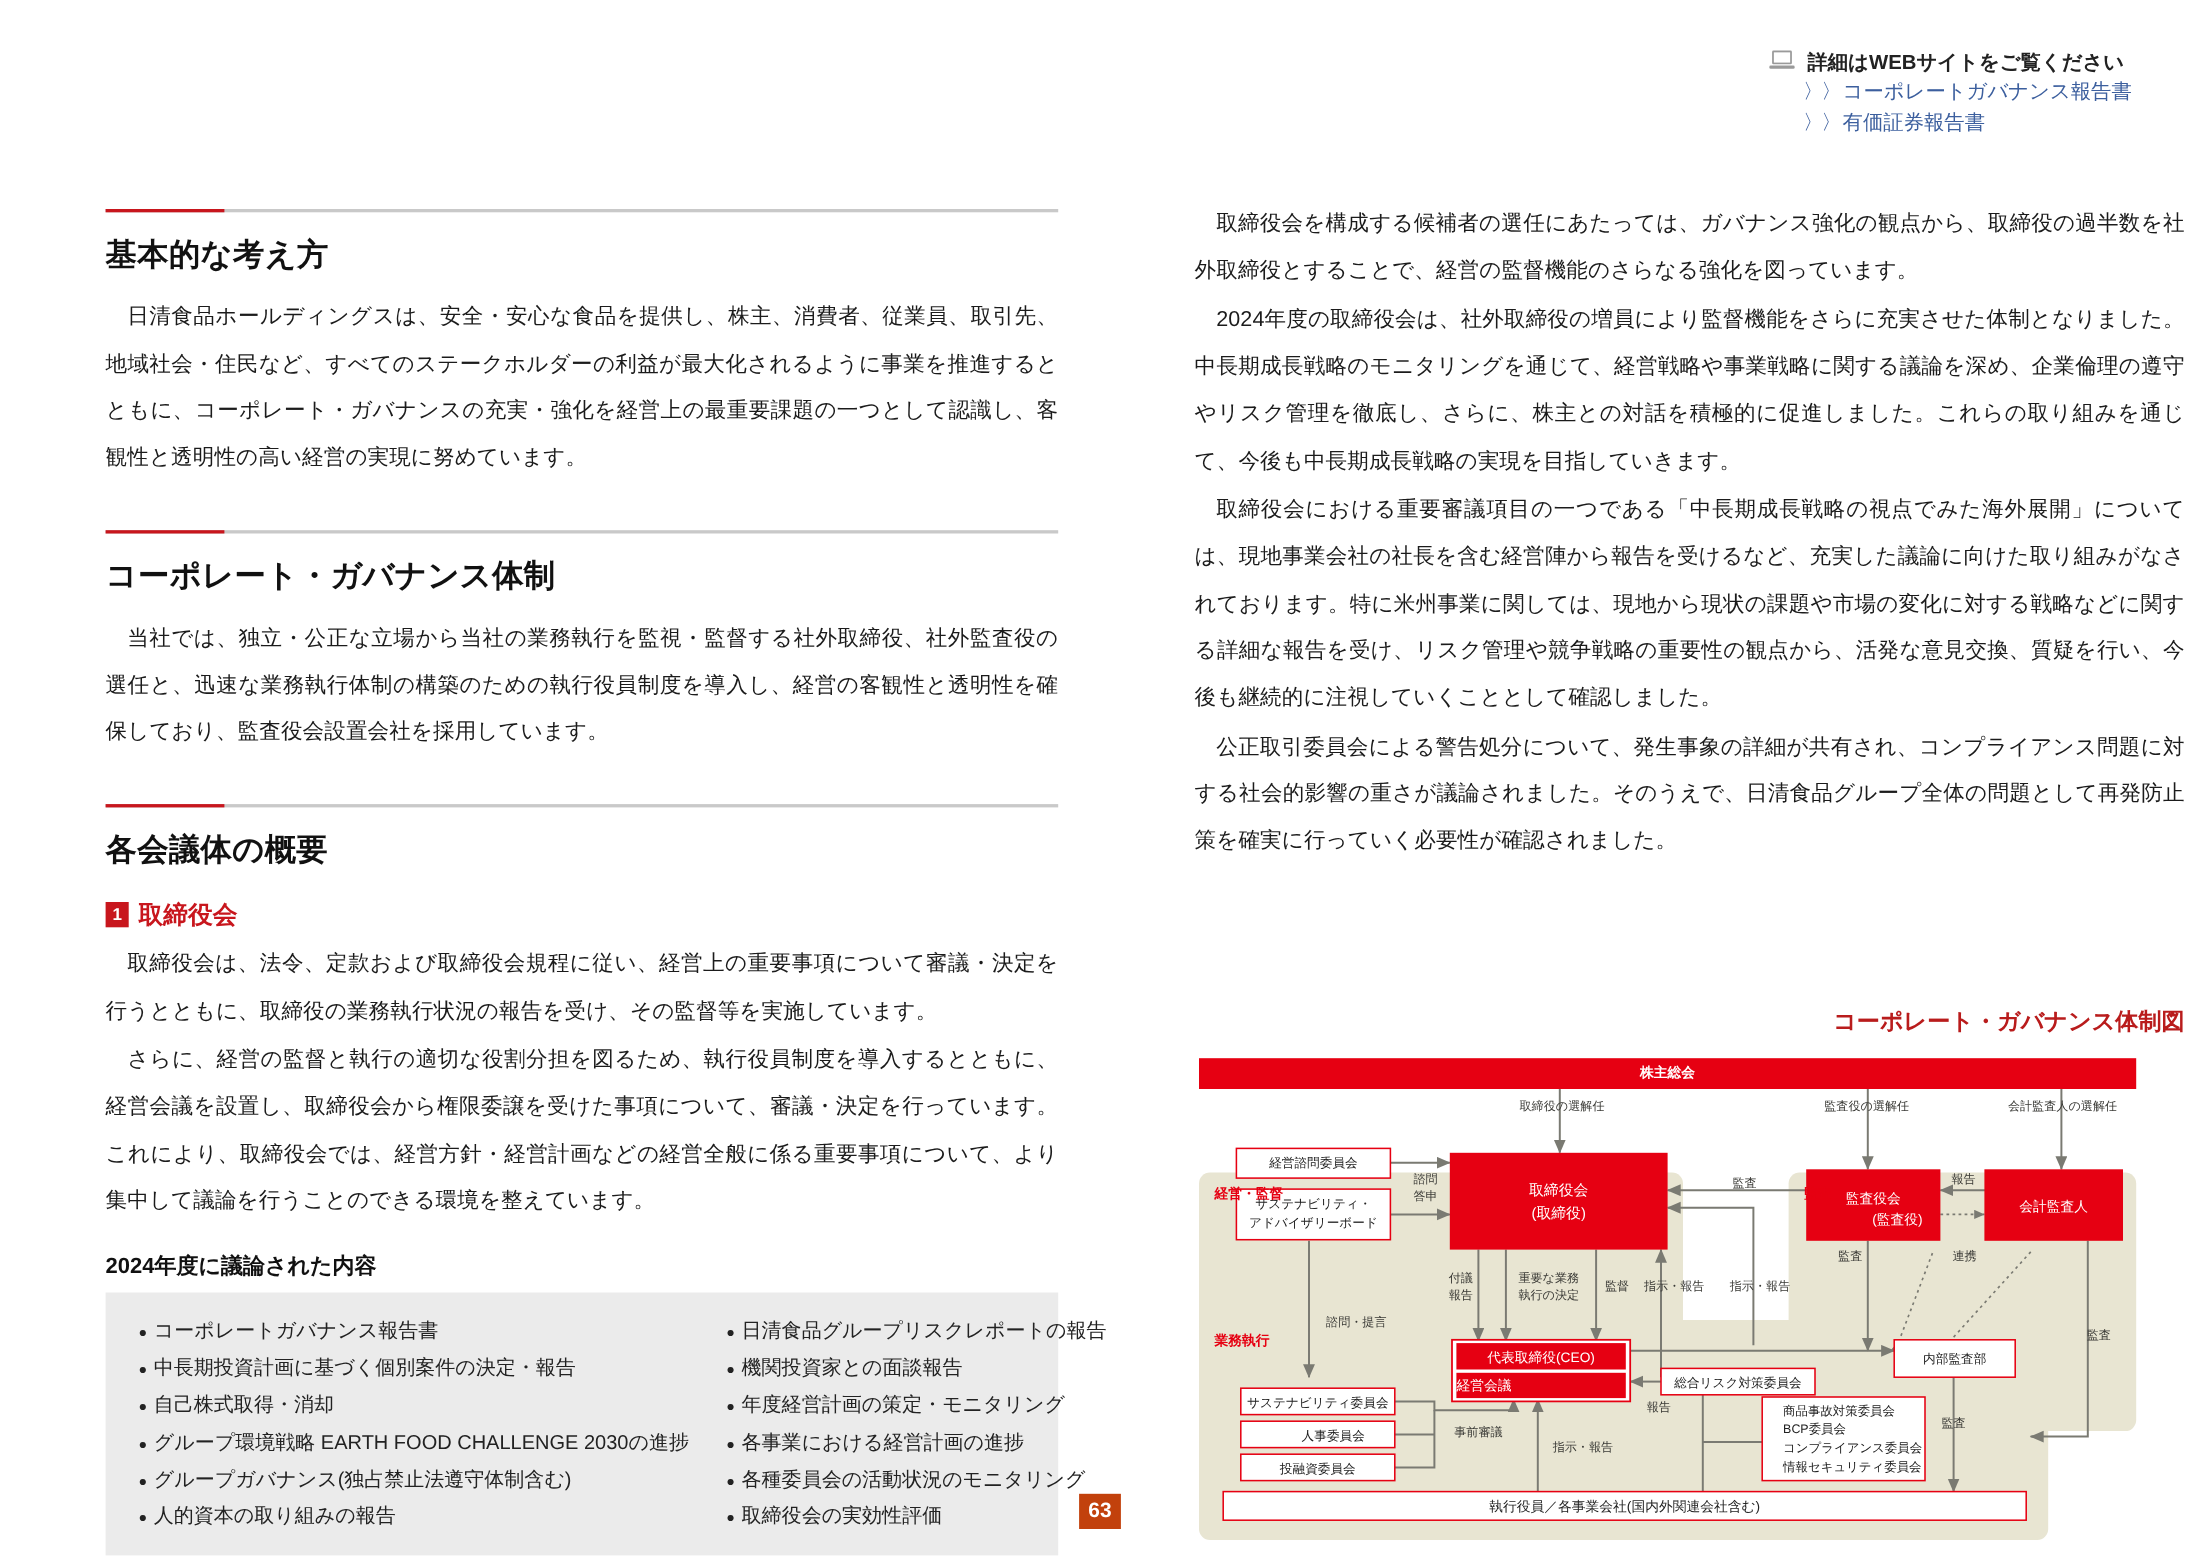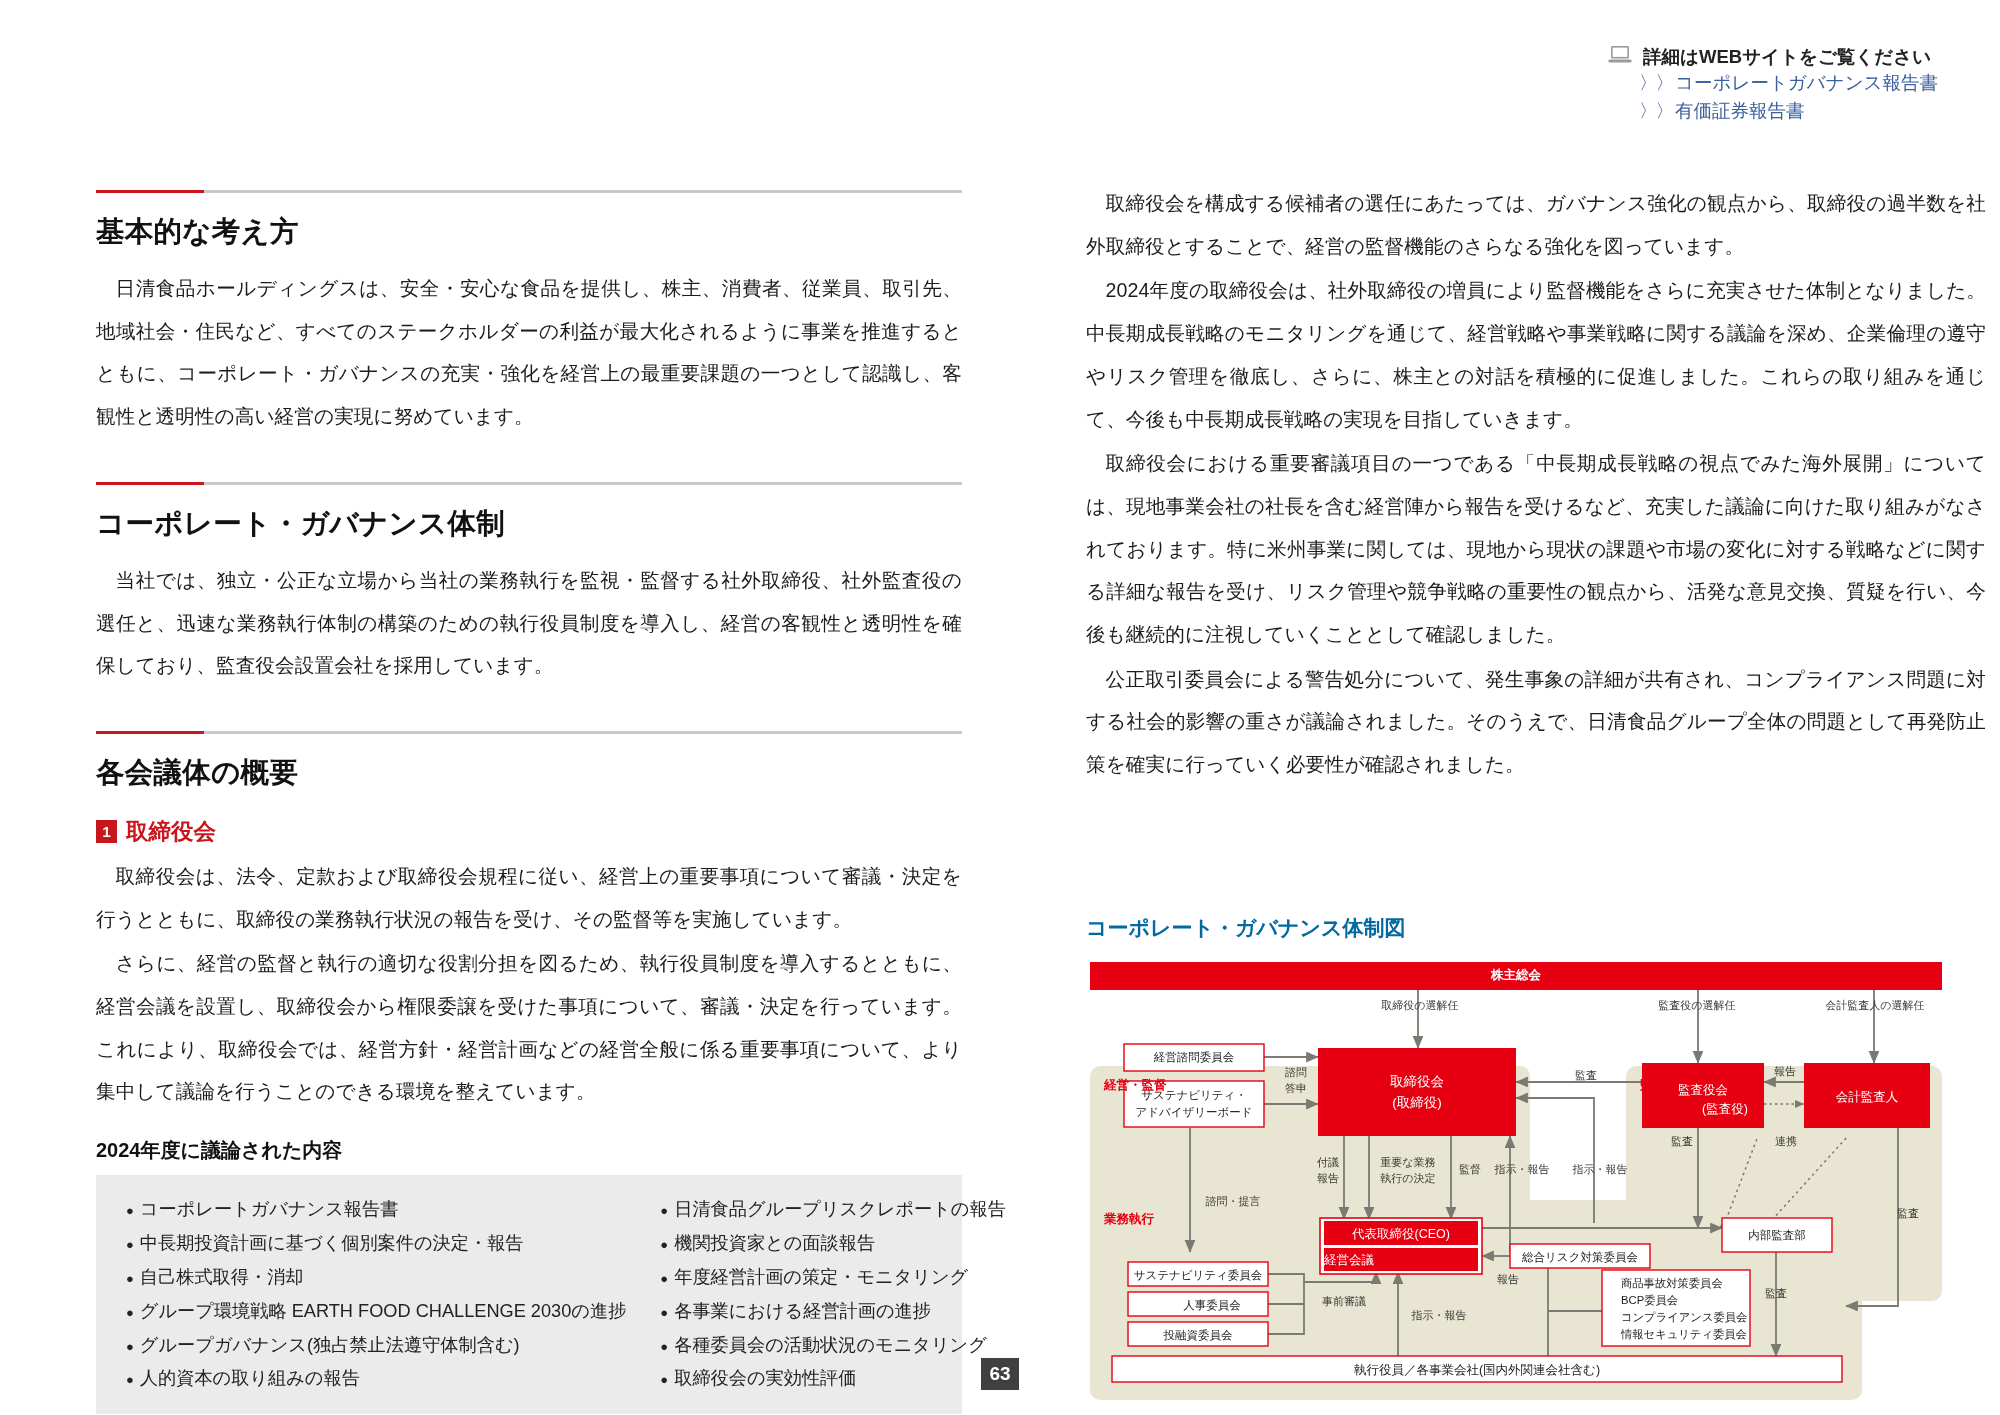--- a/index.html
+++ b/index.html
@@ -94,31 +94,32 @@
   .list-col { flex: 1; padding-left: 34px; }
   .list-col:first-child { padding-left: 30px; }
   .list-item {
     font-size: 18.2px; line-height: 1.86; color: #222;
     display: flex; align-items: baseline; white-space: nowrap;
   }
   .dot { font-size: 13px; margin-right: 6px; line-height: 1; color:#222; }
 
   
   .diagram-title {
-    font-size: 21px; font-weight: bold; color: #0369a1;
+    font-size: 21px; font-weight: bold; color: #b91c1c;
     margin: 128px 0 14px 0;
+    text-align: right;
   }
   .diagram { position: relative; width: 900px; height: 448px; }
   .dg-svg { position: absolute; left: 0; top: 0; }
 
   
   .page-no {
     position: absolute; left: 50%; transform: translateX(-50%);
     bottom: 25px;
-    background: #404040; color: #fff; font-weight: bold;
+    background: #c2410c; color: #fff; font-weight: bold;
     font-size: 19px; width: 38px; height: 32px; line-height: 32px;
     text-align: center;
   }
 </style>
 </head>
 <body>
 
 <div class="page">
 
 

